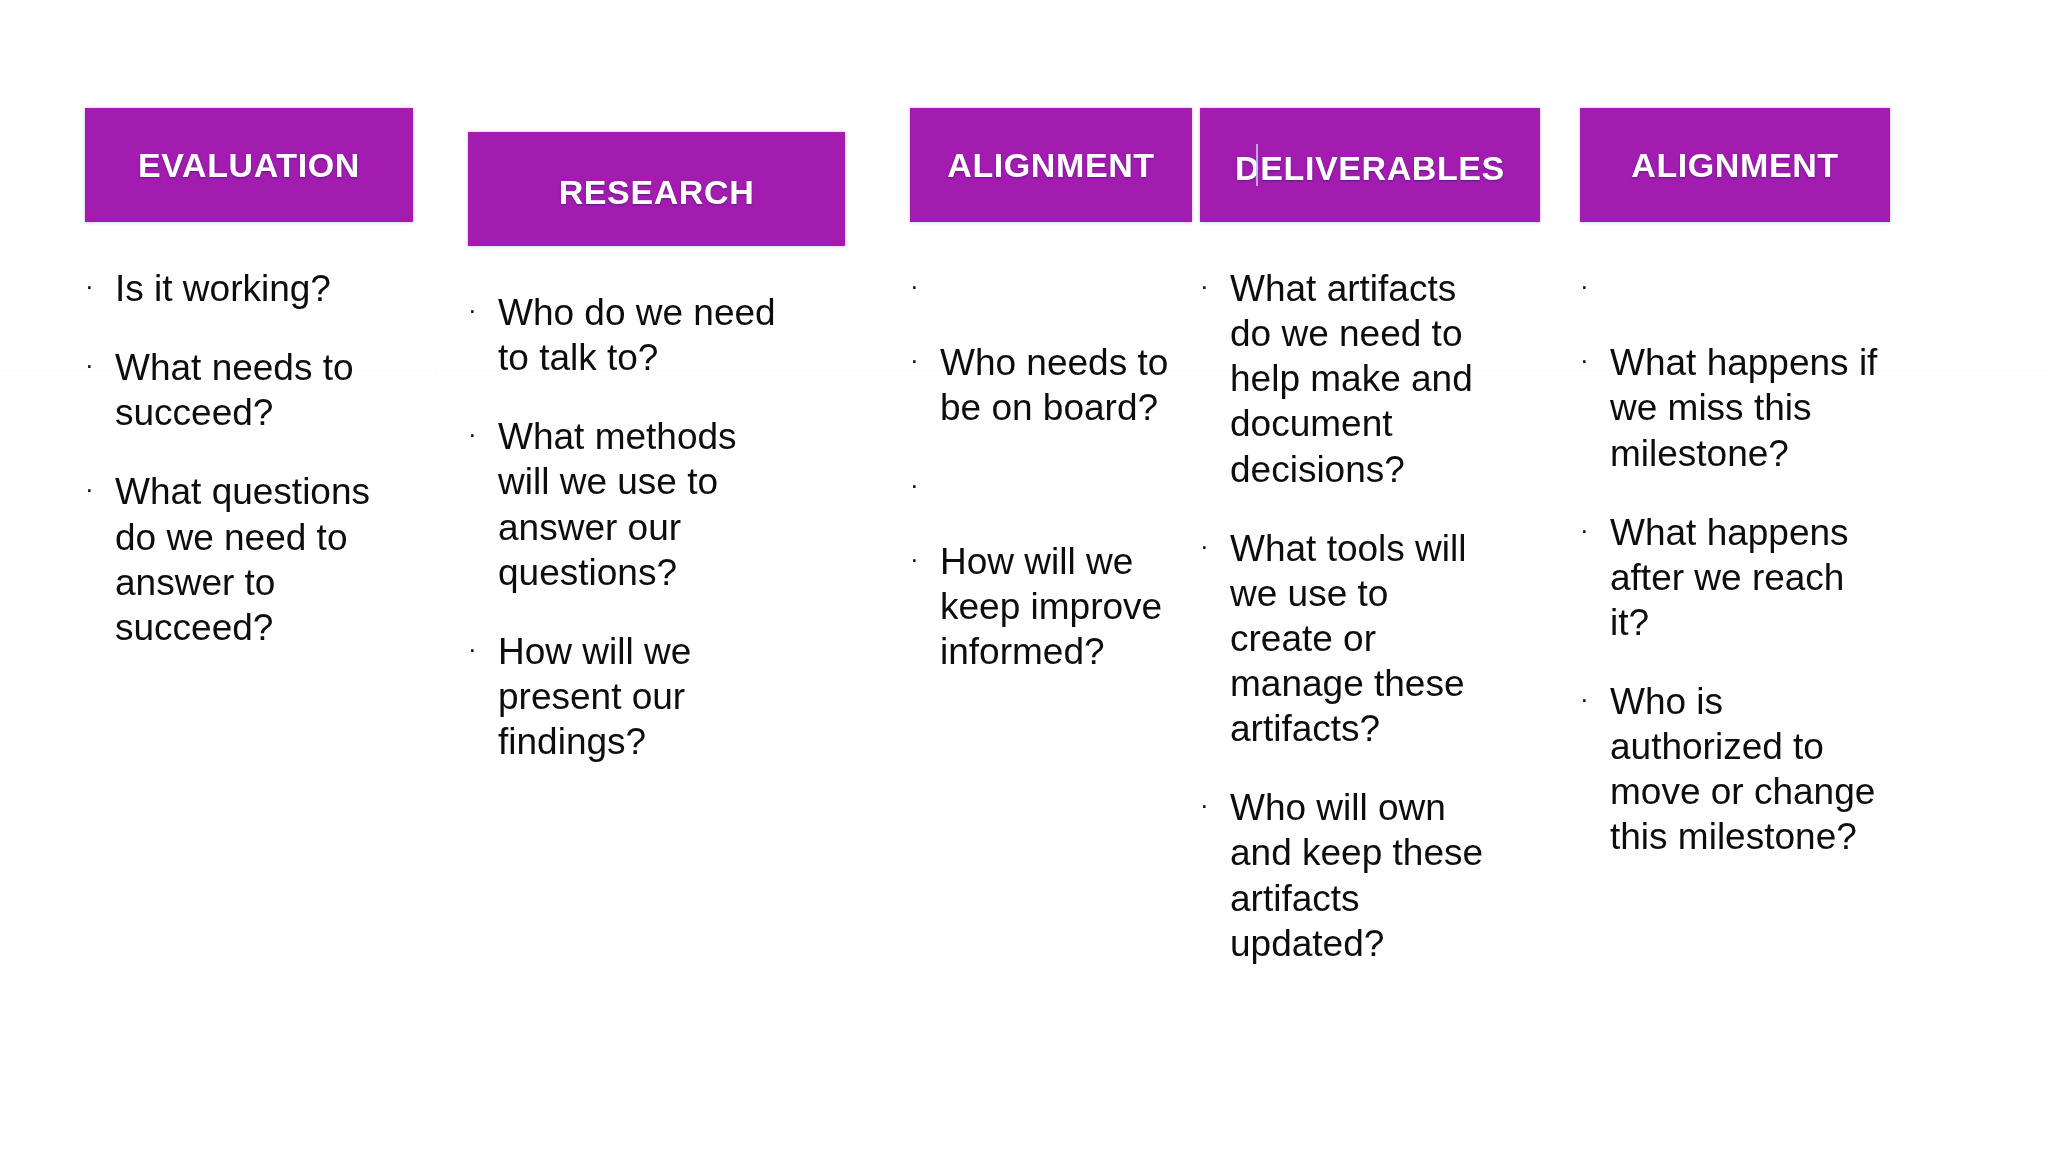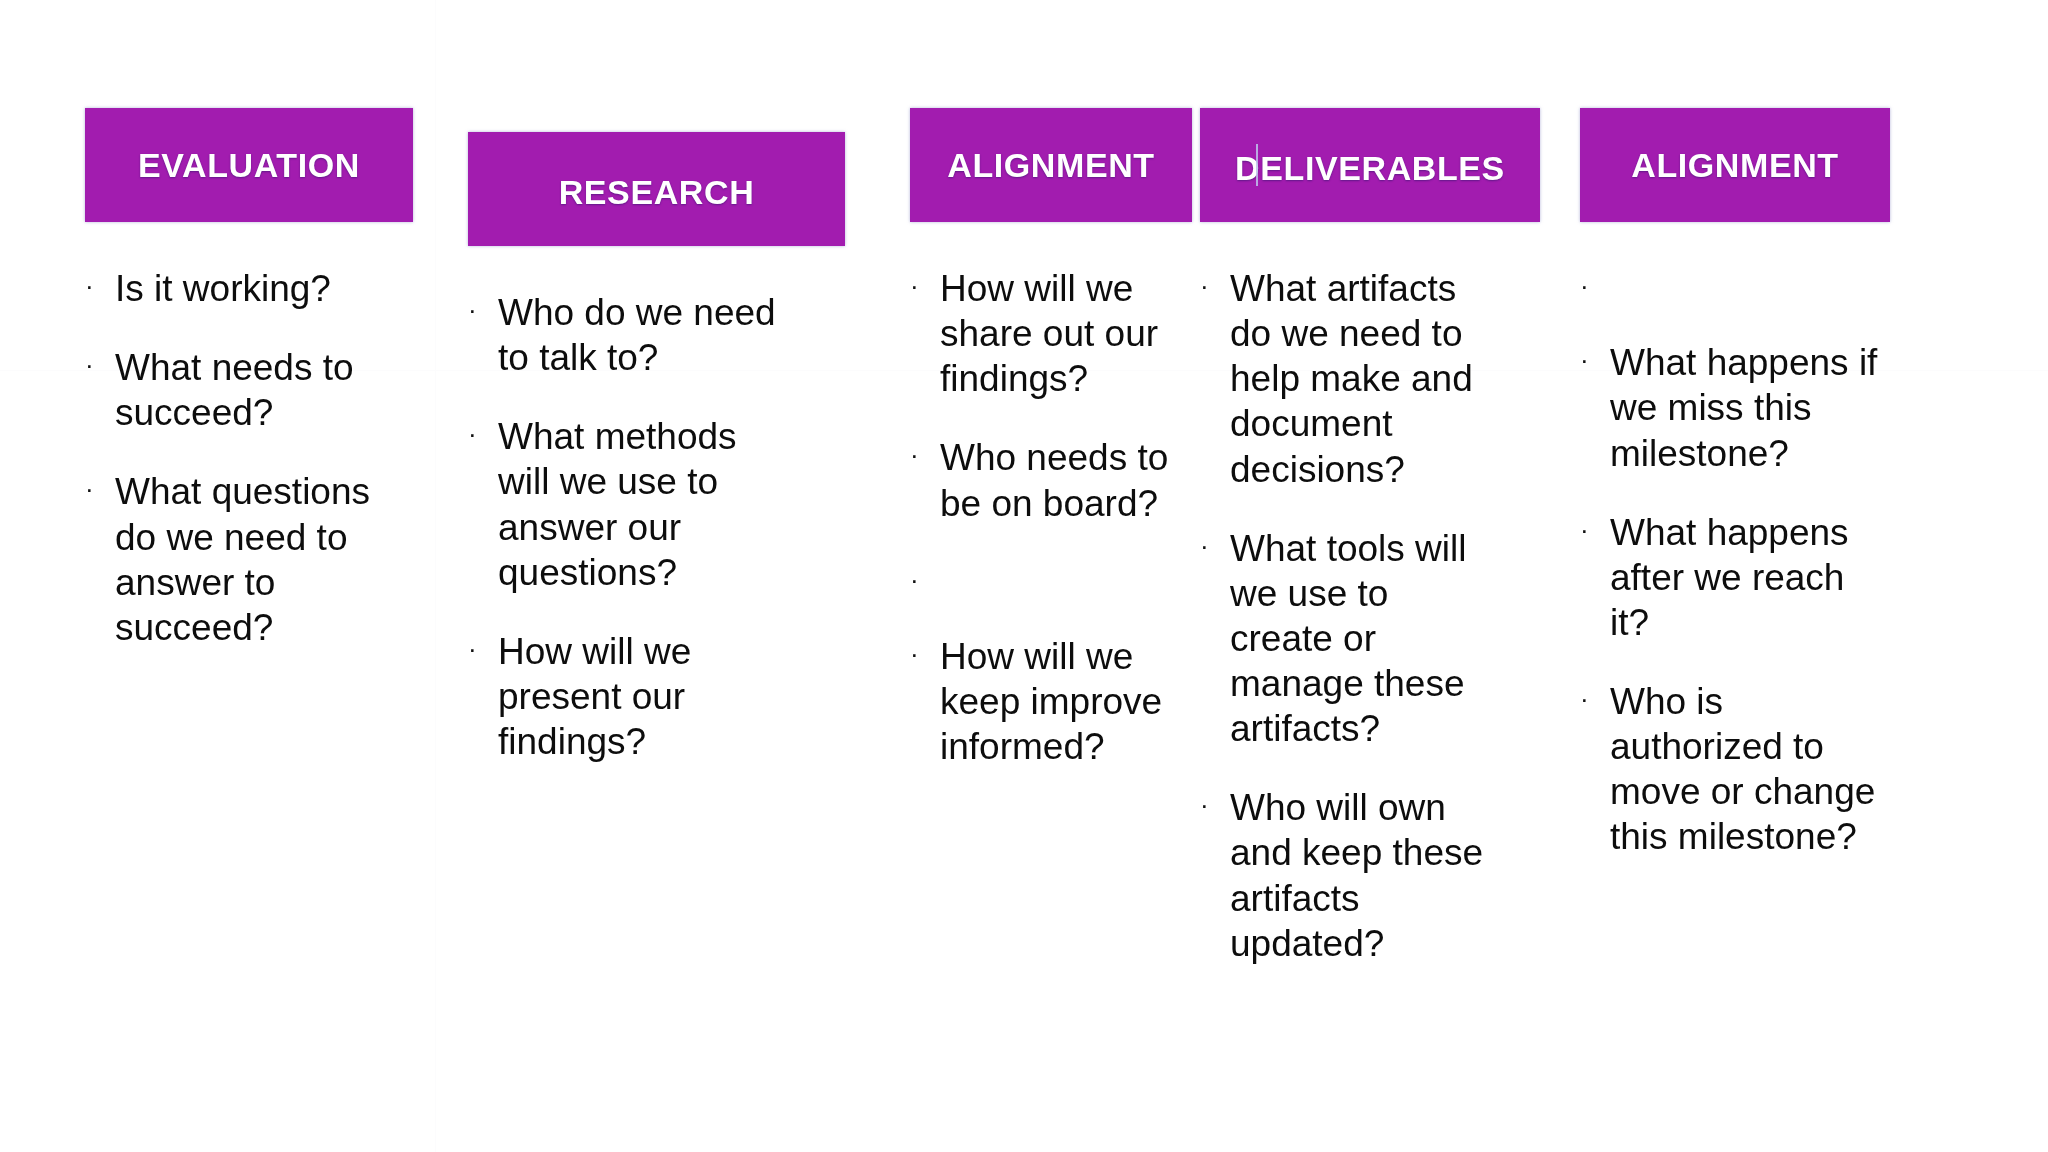--- a/index.html
+++ b/index.html
@@ -169,21 +169,20 @@
     </ul>
   </div>
 
   <div class="column col-3">
     <div class="col-header">
       <span class="col-header-label">ALIGNMENT</span>
     </div>
     <ul class="bullet-list">
       <li class="bullet-item">
         <span class="bullet-dot">·</span>
-        <span class="bullet-text">How will we share out our findings?</span>
       </li>
       <li class="bullet-item">
         <span class="bullet-dot">·</span>
         <span class="bullet-text">Who needs to be on board?</span>
       </li>
       <li class="bullet-item">
         <span class="bullet-dot">·</span>
       </li>
       <li class="bullet-item">
         <span class="bullet-dot">·</span>

